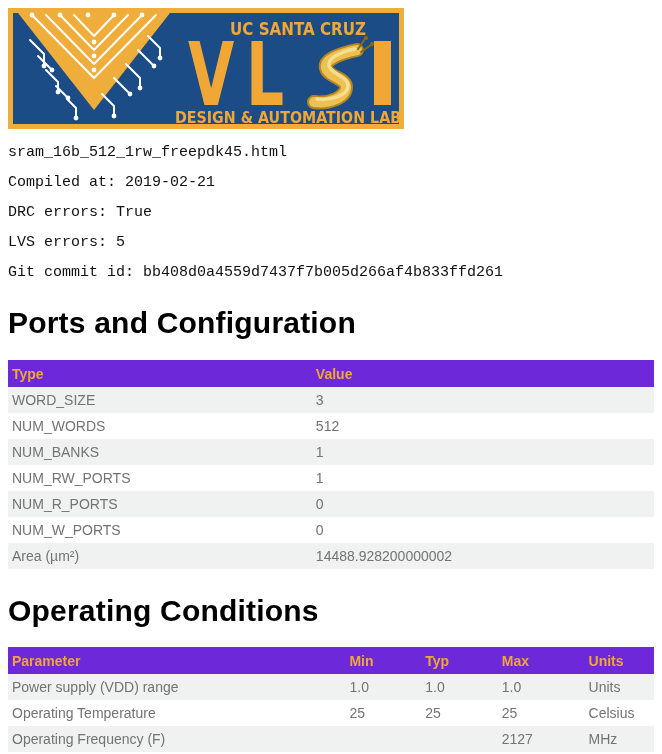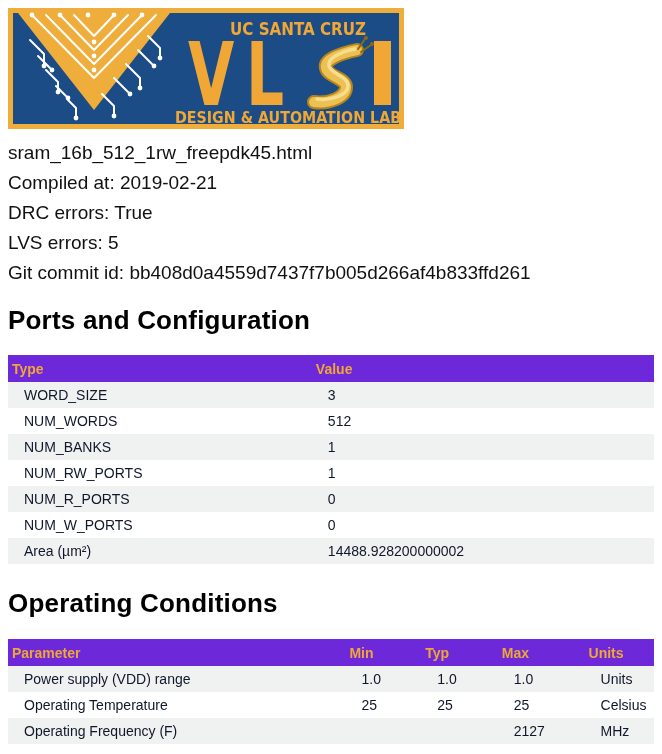--- a/index.html
+++ b/index.html
@@ -17,47 +17,48 @@
   .logo-banner {
     display: block;
     width: 396px;
     height: 121px;
   }
   .meta {
     margin-top: 15px;
   }
   .meta p {
     margin: 0 0 13px 0;
-    font-size: 19px;
+    font-size: 15px;
     line-height: 17px;
+    font-family: Liberation Mono, monospace;
   }
   h2.section-title {
-    font-size: 26px;
+    font-size: 30px;
     font-weight: bold;
     color: #000000;
     margin: 26px 0 21px 0;
     line-height: 1.05;
     letter-spacing: 0.2px;
   }
   table.data-table {
     width: 100%;
     border-collapse: collapse;
     font-size: 14px;
     table-layout: fixed;
   }
   table.data-table th {
     background: #6d28d9;
     color: #F0A735;
     font-weight: bold;
     text-align: left;
     padding: 6px 4px 5px 4px;
   }
   table.data-table td {
-    padding: 5px 16px;
-    color: #0f172a;
+    padding: 5px 4px;
+    color: #737373;
   }
   table.data-table tbody tr:nth-child(odd) { background: #F0F1F1; }
   table.data-table tbody tr:nth-child(even) { background: #ffffff; }
 
   
   #table-0 th:nth-child(1) { width: 45.8%; }
   #table-1 th:nth-child(1) { width: 51%; }
   #table-1 th:nth-child(2) { width: 10.5%; }
   #table-1 th:nth-child(3) { width: 10.6%; }
   #table-1 th:nth-child(4) { width: 12.2%; }

